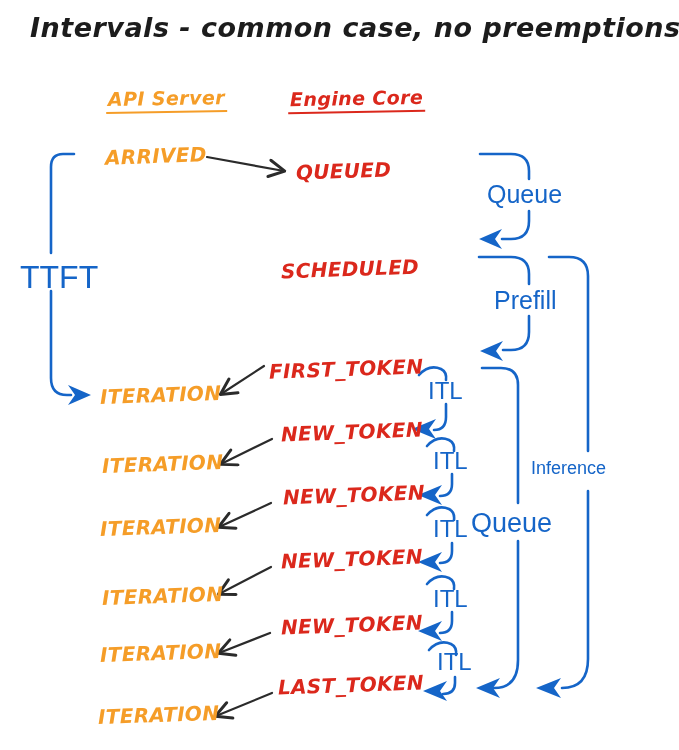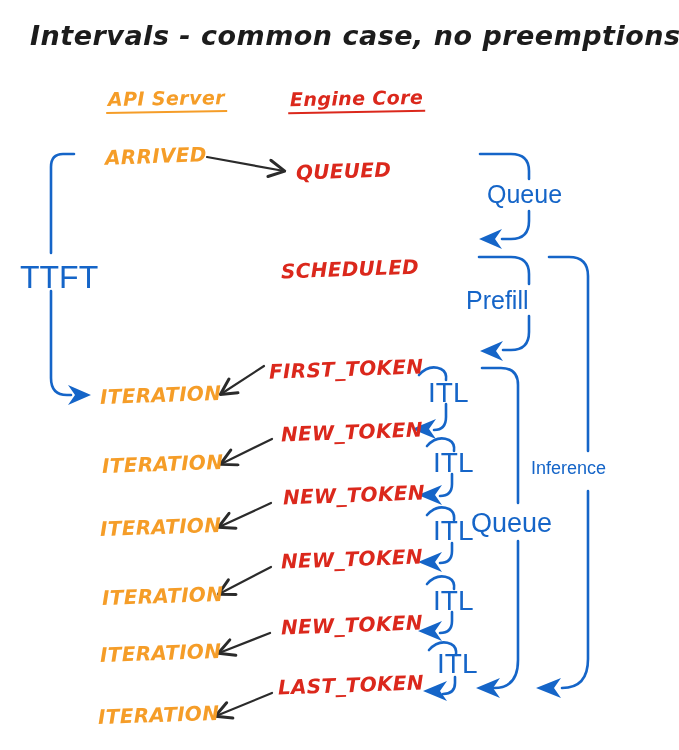--- a/index.html
+++ b/index.html
@@ -15,21 +15,21 @@
     position: absolute;
     left: 0; top: 0;
     width: 679px; height: 750px;
   }
   .label {
     position: absolute;
     white-space: nowrap;
     user-select: none;
   }
   .title {
-    left: 30px; top: 20px; width: 560px;
+    left: 30px; top: 12px; width: 560px;
     text-align: center;
     font-size: 27px;
     font-weight: bold;
     font-style: italic;
     letter-spacing: 0.5px;
     color: #1c1c1c;
   }
   .col-header {
     font-size: 19px;
     font-weight: bold;
@@ -50,21 +50,21 @@
   .event.api { color: #F59D28; }
   .event.engine { color: #DB281C; }
   .interval {
     color: #1565C8;
     font-family: "Liberation Sans", sans-serif;
     font-weight: normal;
   }
   .iv-ttft      { font-size: 32px; }
   .iv-queue     { font-size: 25px; }
   .iv-prefill   { font-size: 25px; }
-  .iv-itl       { font-size: 28px; }
+  .iv-itl       { font-size: 24px; }
   .iv-decode    { font-size: 27px; }
   .iv-inference { font-size: 18px; }
 </style>
 </head>
 <body>
 
 <div class="canvas">
 
   <svg class="strokes" viewBox="0 0 679 750" xmlns="http://www.w3.org/2000/svg">
     <defs>
@@ -143,21 +143,21 @@
   <div class="label event engine" style="left:281px; top:257px;">SCHEDULED</div>
   <div class="label event engine" style="left:269px; top:357px;">FIRST_TOKEN</div>
   <div class="label event engine" style="left:281px; top:420px;">NEW_TOKEN</div>
   <div class="label event engine" style="left:283px; top:483px;">NEW_TOKEN</div>
   <div class="label event engine" style="left:281px; top:547px;">NEW_TOKEN</div>
   <div class="label event engine" style="left:281px; top:613px;">NEW_TOKEN</div>
   <div class="label event engine" style="left:278px; top:673px;">LAST_TOKEN</div>
 
   <div class="label interval iv-ttft" style="left:20px; top:259px;">TTFT</div>
   <div class="label interval iv-queue" style="left:487px; top:180px;">Queue</div>
-  <div class="label interval iv-prefill" style="left:466px; top:286px;">Prefill</div>
+  <div class="label interval iv-prefill" style="left:494px; top:286px;">Prefill</div>
   <div class="label interval iv-itl" style="left:428px; top:377px;">ITL</div>
   <div class="label interval iv-itl" style="left:433px; top:447px;">ITL</div>
   <div class="label interval iv-itl" style="left:433px; top:515px;">ITL</div>
   <div class="label interval iv-itl" style="left:433px; top:585px;">ITL</div>
   <div class="label interval iv-itl" style="left:437px; top:648px;">ITL</div>
   <div class="label interval iv-decode" style="left:471px; top:508px;">Queue</div>
   <div class="label interval iv-inference" style="left:531px; top:458px;">Inference</div>
 
 </div>
 

